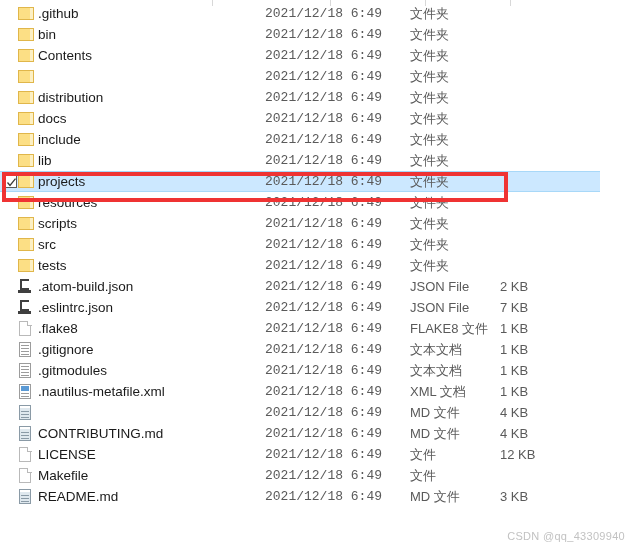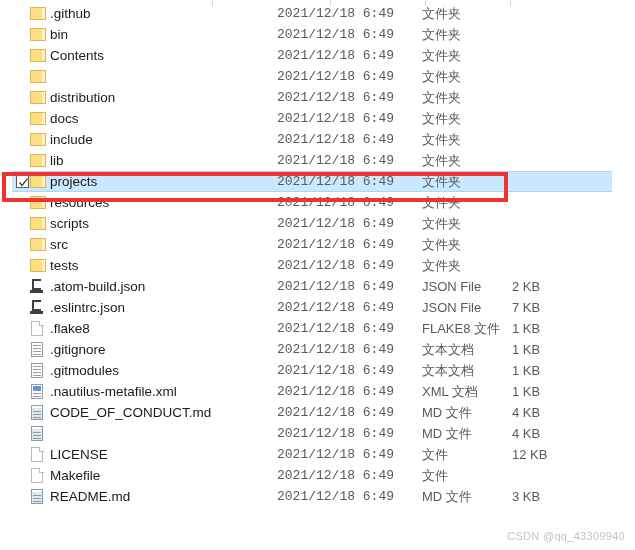--- a/index.html
+++ b/index.html
@@ -31,21 +31,20 @@
     position: absolute;
     top: 3px;
     left: 0;
     width: 635px;
   }
   .row {
     position: relative;
     height: 21px;
     line-height: 21px;
     white-space: nowrap;
-    margin-left: 12px;
   }
   .row.selected .sel-band {
     position: absolute;
     left: 0;
     top: 0;
     width: 600px;
     height: 21px;
     background: #cce8ff;
     border-top: 1px solid #a8d8f8;
     border-bottom: 1px solid #a8d8f8;
@@ -450,33 +449,33 @@
       <span class="cell c-size">1 KB</span>
     </div>
     <div class="row">
       <span class="icon ic-md">
         <i class="m-body"></i>
         <i class="m-top"></i>
         <i class="ln" style="top: 6px;"></i>
         <i class="ln" style="top: 9px;"></i>
         <i class="ln" style="top: 12px;"></i>
       </span>
-      <span class="name-text">CODE_OF_CONDUCT.md</span>
       <span class="cell c-date">2021/12/18 6:49</span>
       <span class="cell c-type">MD 文件</span>
       <span class="cell c-size">4 KB</span>
     </div>
     <div class="row">
       <span class="icon ic-md">
         <i class="m-body"></i>
         <i class="m-top"></i>
         <i class="ln" style="top: 6px;"></i>
         <i class="ln" style="top: 9px;"></i>
         <i class="ln" style="top: 12px;"></i>
       </span>
+      <span class="name-text">CONTRIBUTING.md</span>
       <span class="cell c-date">2021/12/18 6:49</span>
       <span class="cell c-type">MD 文件</span>
       <span class="cell c-size">4 KB</span>
     </div>
     <div class="row">
       <span class="icon ic-doc">
         <i class="d-body"></i>
         <i class="d-fold"></i>
       </span>
       <span class="name-text">LICENSE</span>

